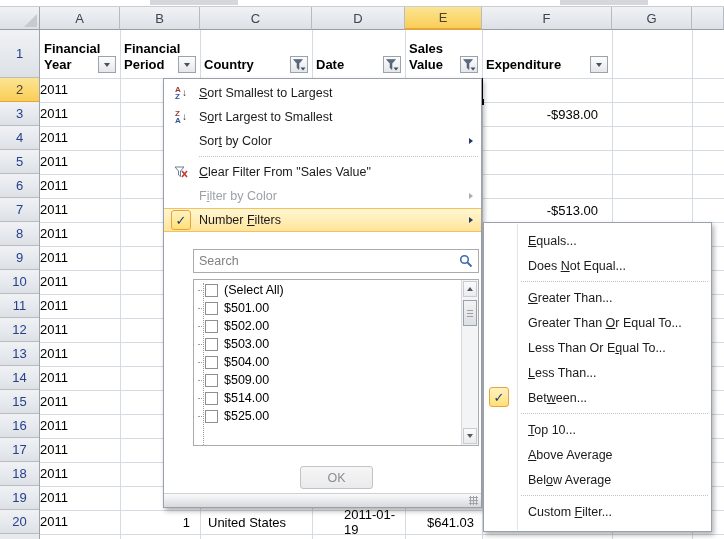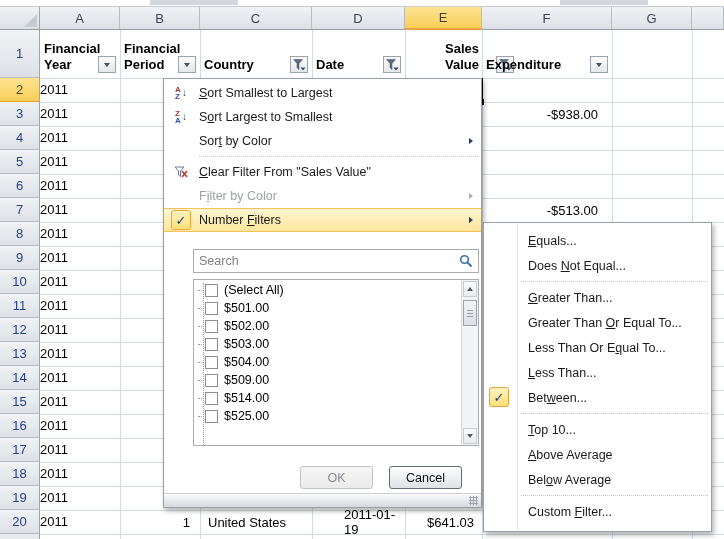--- a/index.html
+++ b/index.html
@@ -192,21 +192,21 @@
 </div>
 <div class="abs hdr-cell" style="left:312px;width:92px;">
   <span>Date</span>
   <span class="flt-btn">
     <svg width="13" height="12" viewBox="0 0 13 12">
         <path d="M0.5 0.5h9L6 4.5v6L4 8.8V4.5L0.5 0.5z" fill="#5A6880" stroke="#44506A" stroke-width="0.5"></path>
         <path d="M7.5 8.5h5l-2.5 3z" fill="#3E4C66"></path>
       </svg>
   </span>
 </div>
-<div class="abs hdr-cell" style="left:405px;width:76px;margin-left:36px;">
+<div class="abs hdr-cell" style="left:405px;width:76px;">
   <span>Sales Value</span>
   <span class="flt-btn">
     <svg width="13" height="12" viewBox="0 0 13 12">
         <path d="M0.5 0.5h9L6 4.5v6L4 8.8V4.5L0.5 0.5z" fill="#5A6880" stroke="#44506A" stroke-width="0.5"></path>
         <path d="M7.5 8.5h5l-2.5 3z" fill="#3E4C66"></path>
       </svg>
   </span>
 </div>
 <div class="abs hdr-cell" style="left:482px;width:129px;border-radius:23px;">
   <span>Expenditure</span>
@@ -367,21 +367,20 @@
           <span class="tri-up-s"></span>
         </div>
       <div class="sb-thumb"></div>
       <div class="sb-btn sb-dn">
           <span class="tri-dn-s"></span>
         </div>
     </div>
   </div>
 
   <div class="btn ok">OK</div>
-  <div class="btn cancel">Cancel</div>
 
   <div class="resize">
     <span class="grip"></span>
   </div>
 </div>
 
 <div class="abs submenu">
   <div class="abs gutter"></div>
   <div class="smi">
       <span><u>E</u>quals...</span>

